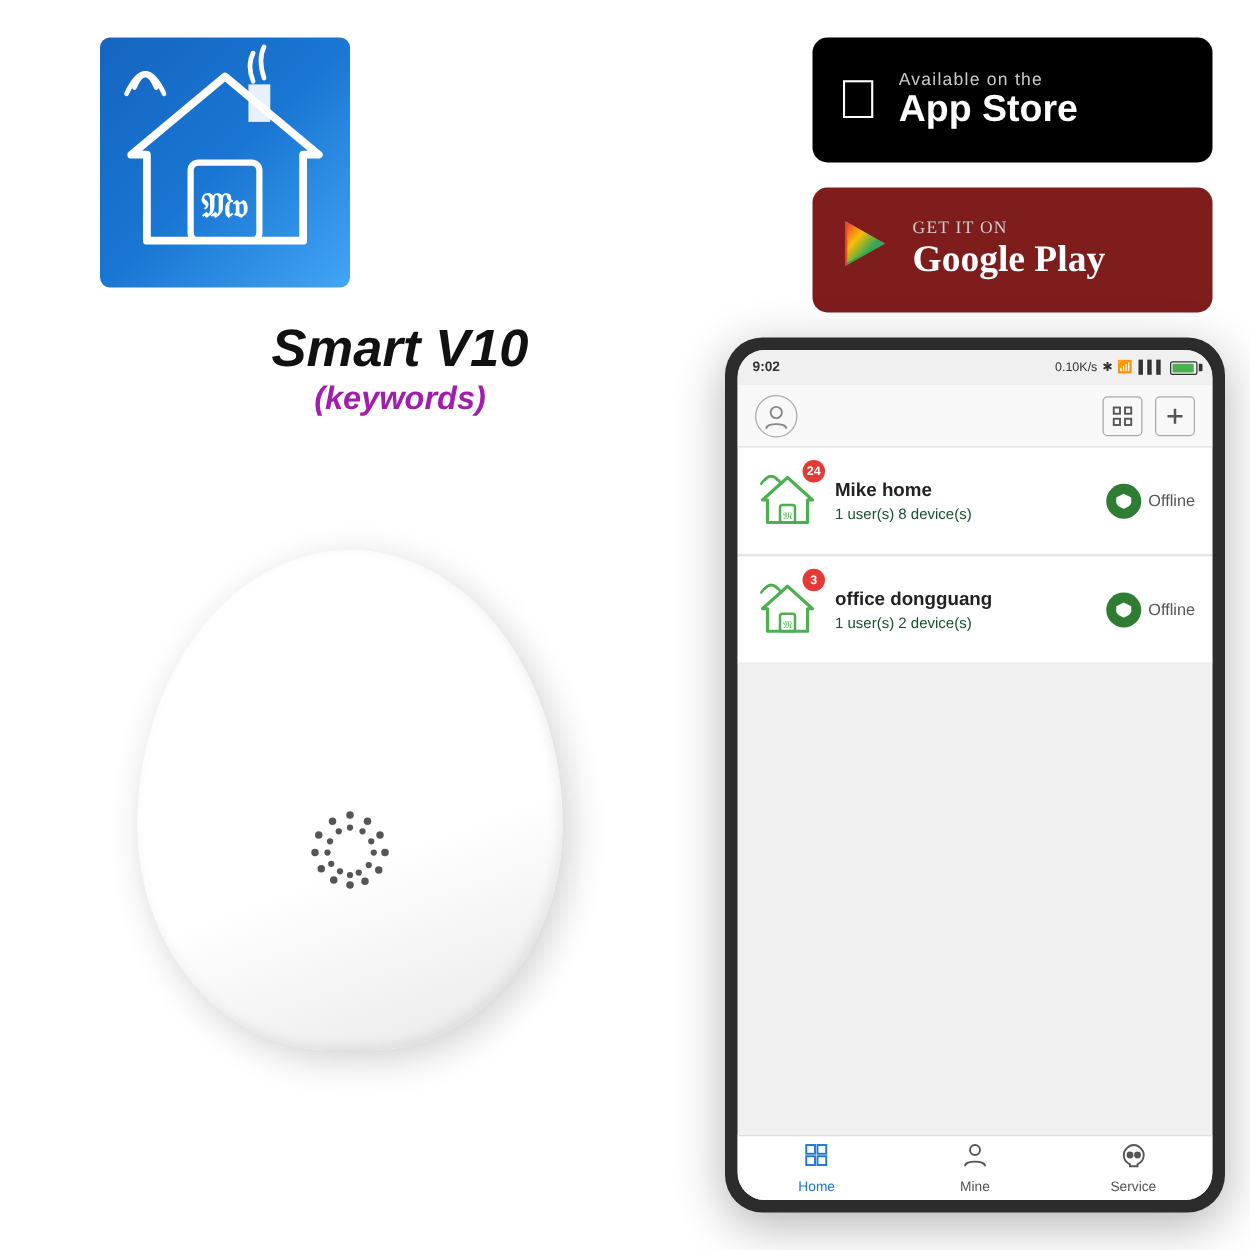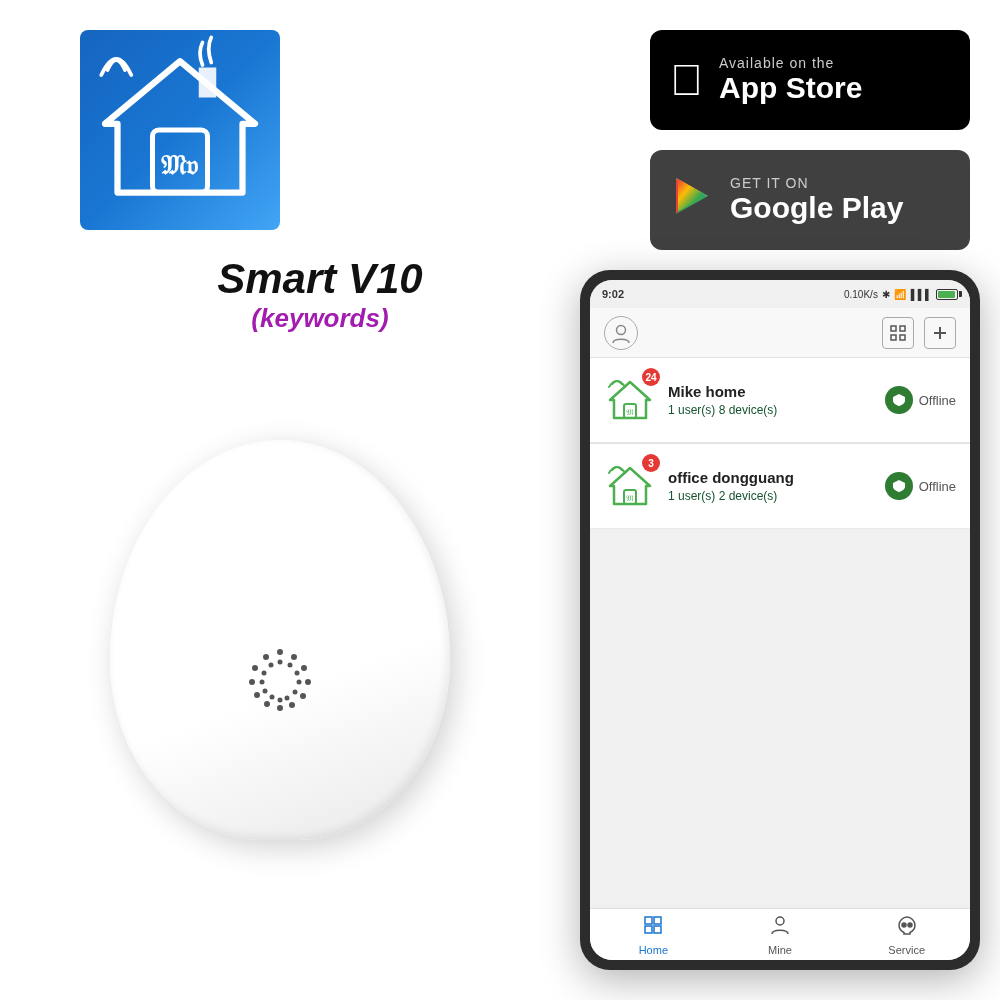--- a/index.html
+++ b/index.html
@@ -68,21 +68,22 @@
       display: flex;
       align-items: center;
       padding: 0 20px;
       gap: 16px;
       cursor: pointer;
     }
     .store-btn-apple {
       background: #000;
     }
     .store-btn-google {
-      background: #404040;
+      background: #7f1d1d;
+      font-family: Liberation Serif, serif;
     }
     .store-btn-icon {
       flex-shrink: 0;
       font-size: 44px;
       color: #fff;
     }
     .store-btn-text {
       color: #fff;
     }
     .store-btn-text .small {

